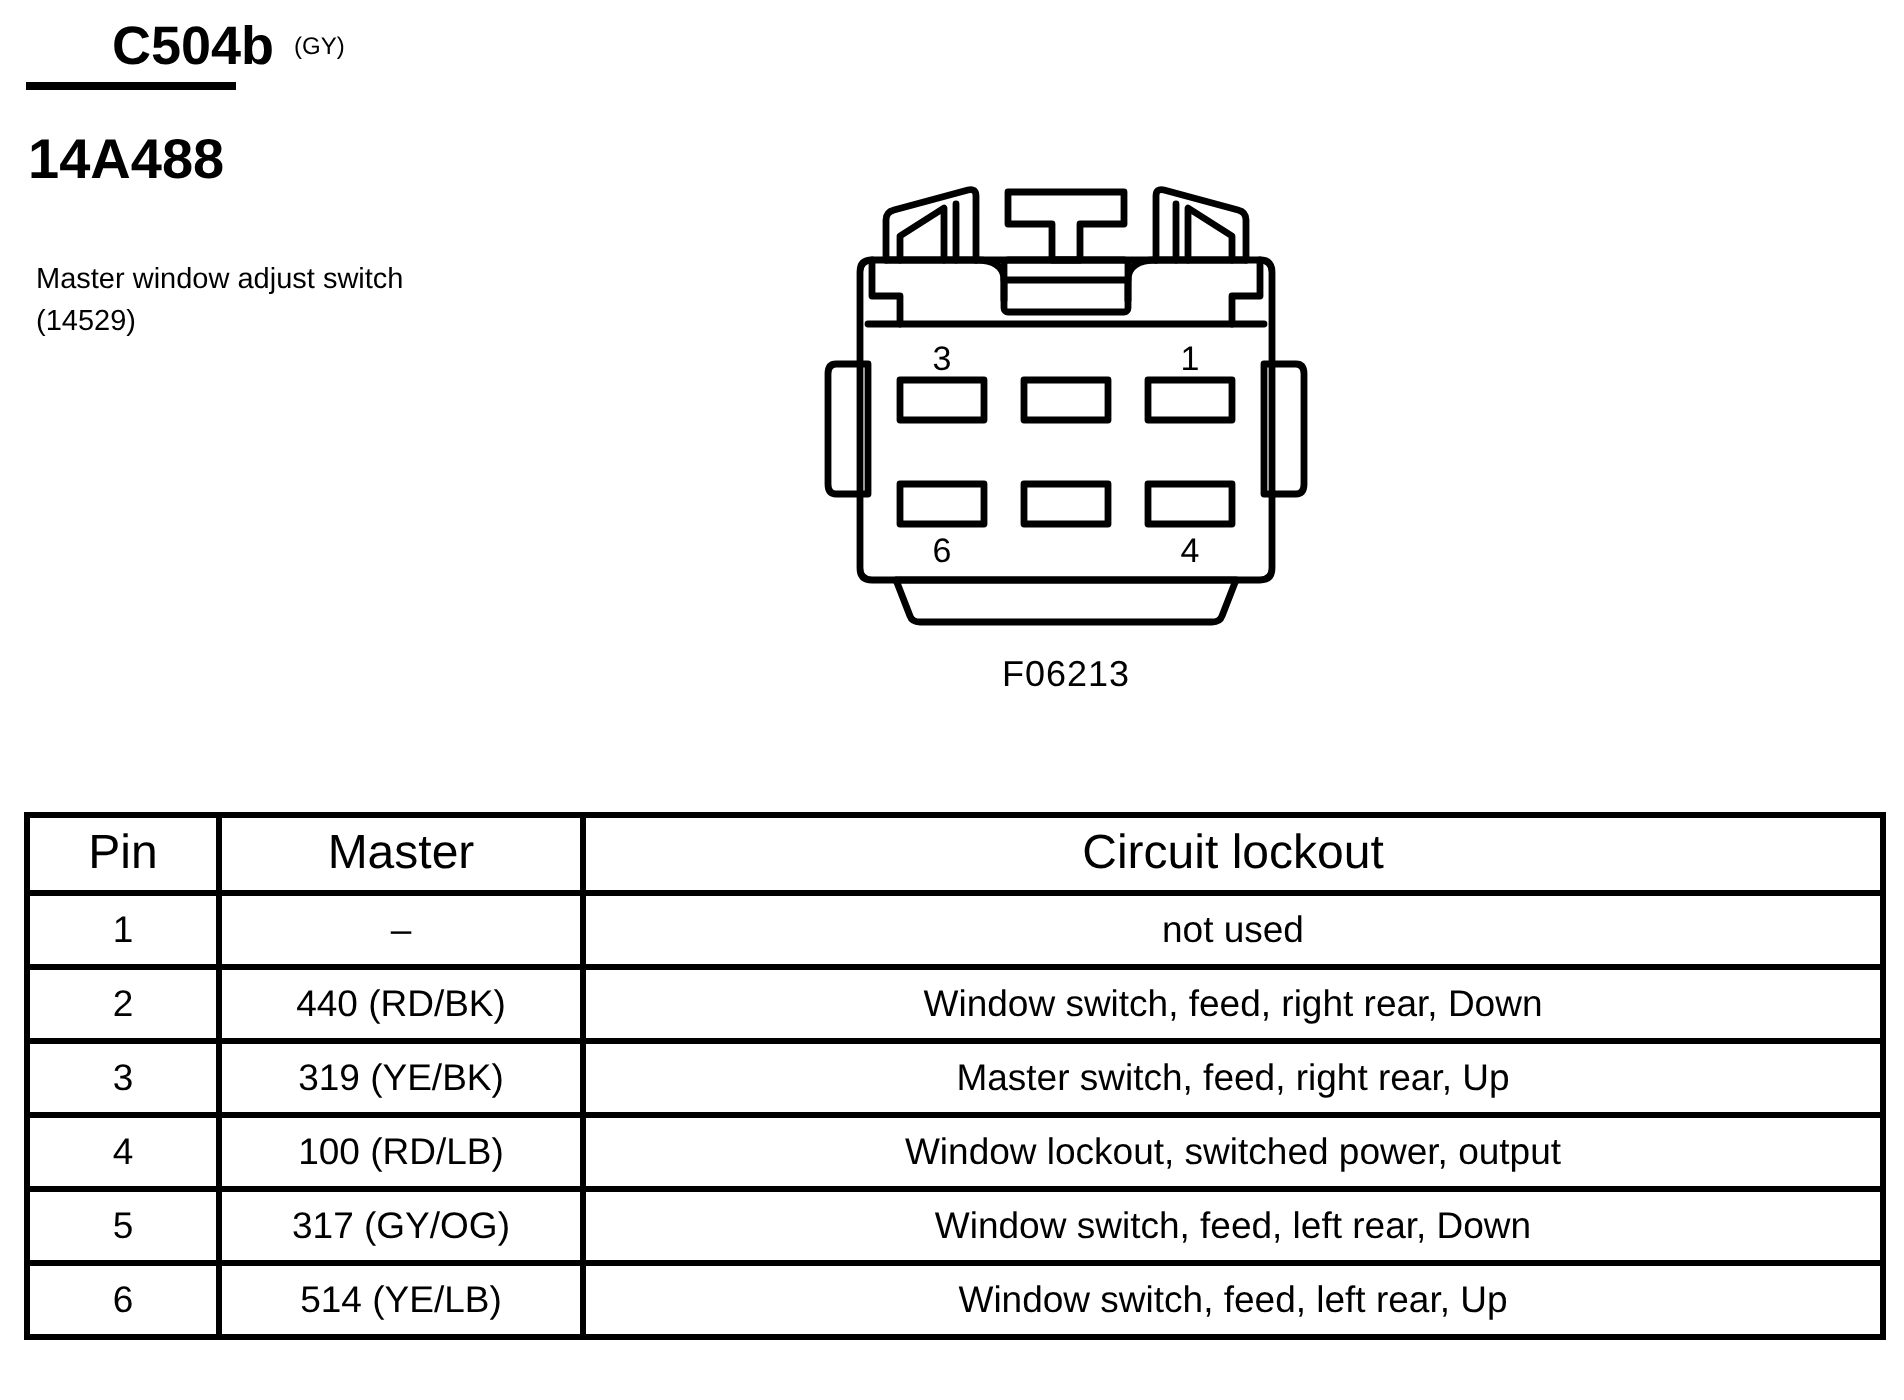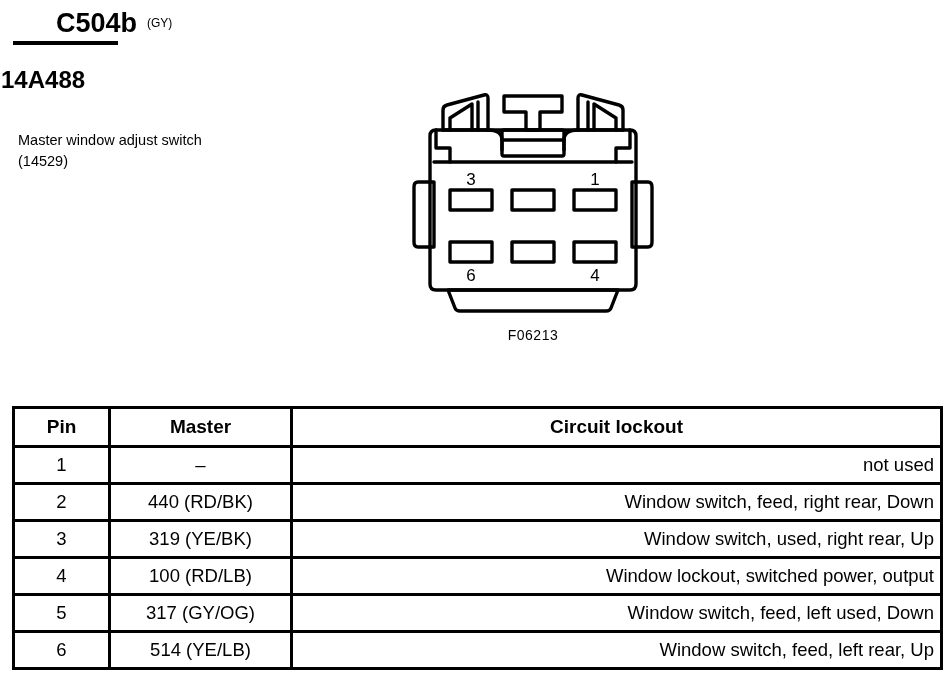--- a/index.html
+++ b/index.html
@@ -37,23 +37,23 @@
   }
   #connector-color {
     position: absolute;
     left: 147px;
     top: 14px;
     font-size: 12px;
     line-height: 18px;
   }
   #part-number {
     position: absolute;
-    left: 1px;
+    left: 14px;
     top: 66px;
-    font-size: 24px;
+    font-size: 28px;
     font-weight: bold;
     line-height: 28px;
   }
   #component-desc {
     position: absolute;
     left: 18px;
     top: 130px;
     width: 190px;
     font-size: 14.5px;
     line-height: 21px;
@@ -69,21 +69,21 @@
   }
   #connector-svg {
     display: block;
   }
   #connector-caption {
     position: absolute;
     left: 398px;
     top: 327px;
     width: 270px;
     text-align: center;
-    font-size: 14px;
+    font-size: 18px;
     letter-spacing: 0.5px;
   }
 
   
   #pinout-table {
     position: absolute;
     left: 12px;
     top: 406px;
     width: 928px;
     border-collapse: collapse;
@@ -96,27 +96,27 @@
   #pinout-table th,
   #pinout-table td {
     border: 3px solid #000;
     height: 34px;
     padding: 0 6px;
     font-size: 18.5px;
     font-weight: normal;
     vertical-align: middle;
   }
   #pinout-table th {
-    font-size: 19px;
+    font-size: 24px;
     text-align: center;
-    font-weight: bold;
+    font-weight: normal;
     height: 36px;
   }
   .cell-center { text-align: center; }
-  .cell-left   { text-align: right; padding-left: 14px; }
+  .cell-left   { text-align: center; padding-left: 14px; }
 </style>
 </head>
 <body>
 
 <div id="connector-id">C504b</div>
 <div id="connector-id-underline"></div>
 <div id="connector-color">(GY)</div>
 <div id="part-number">14A488</div>
 <div id="component-desc">Master window adjust switch (14529)</div>
 
@@ -193,31 +193,31 @@
       <td class="cell-left">not used</td>
     </tr>
     <tr>
       <td class="cell-center">2</td>
       <td class="cell-center">440 (RD/BK)</td>
       <td class="cell-left">Window switch, feed, right rear, Down</td>
     </tr>
     <tr>
       <td class="cell-center">3</td>
       <td class="cell-center">319 (YE/BK)</td>
-      <td class="cell-left">Window switch, used, right rear, Up</td>
+      <td class="cell-left">Master switch, feed, right rear, Up</td>
     </tr>
     <tr>
       <td class="cell-center">4</td>
       <td class="cell-center">100 (RD/LB)</td>
       <td class="cell-left">Window lockout, switched power, output</td>
     </tr>
     <tr>
       <td class="cell-center">5</td>
       <td class="cell-center">317 (GY/OG)</td>
-      <td class="cell-left">Window switch, feed, left used, Down</td>
+      <td class="cell-left">Window switch, feed, left rear, Down</td>
     </tr>
     <tr>
       <td class="cell-center">6</td>
       <td class="cell-center">514 (YE/LB)</td>
       <td class="cell-left">Window switch, feed, left rear, Up</td>
     </tr>
   </tbody>
 </table>
 
 </body></html>

